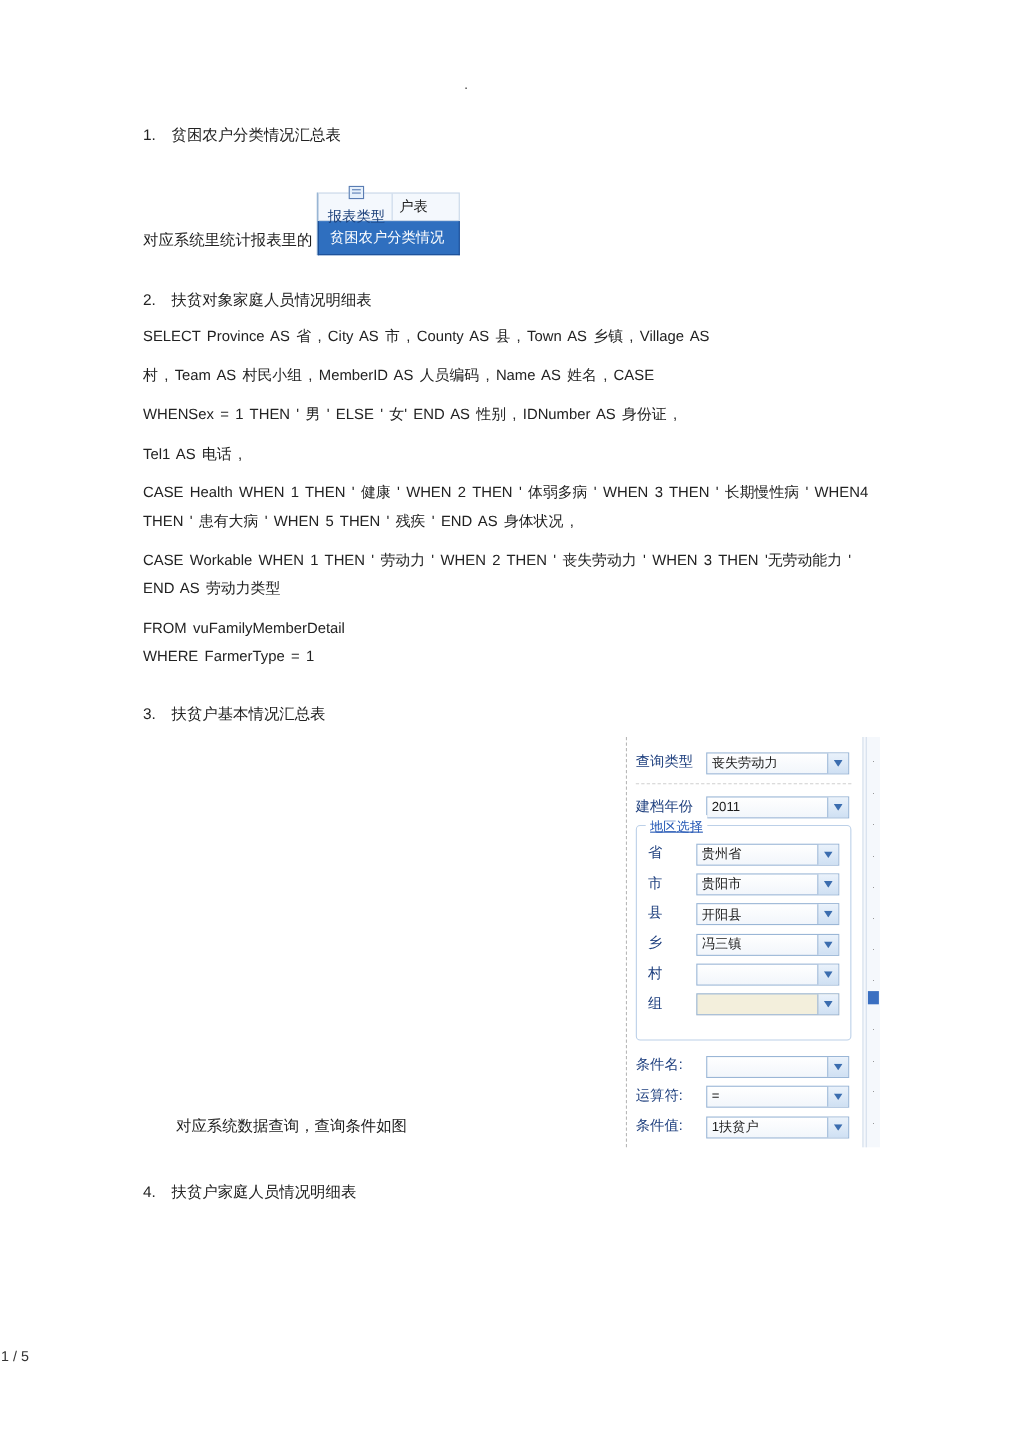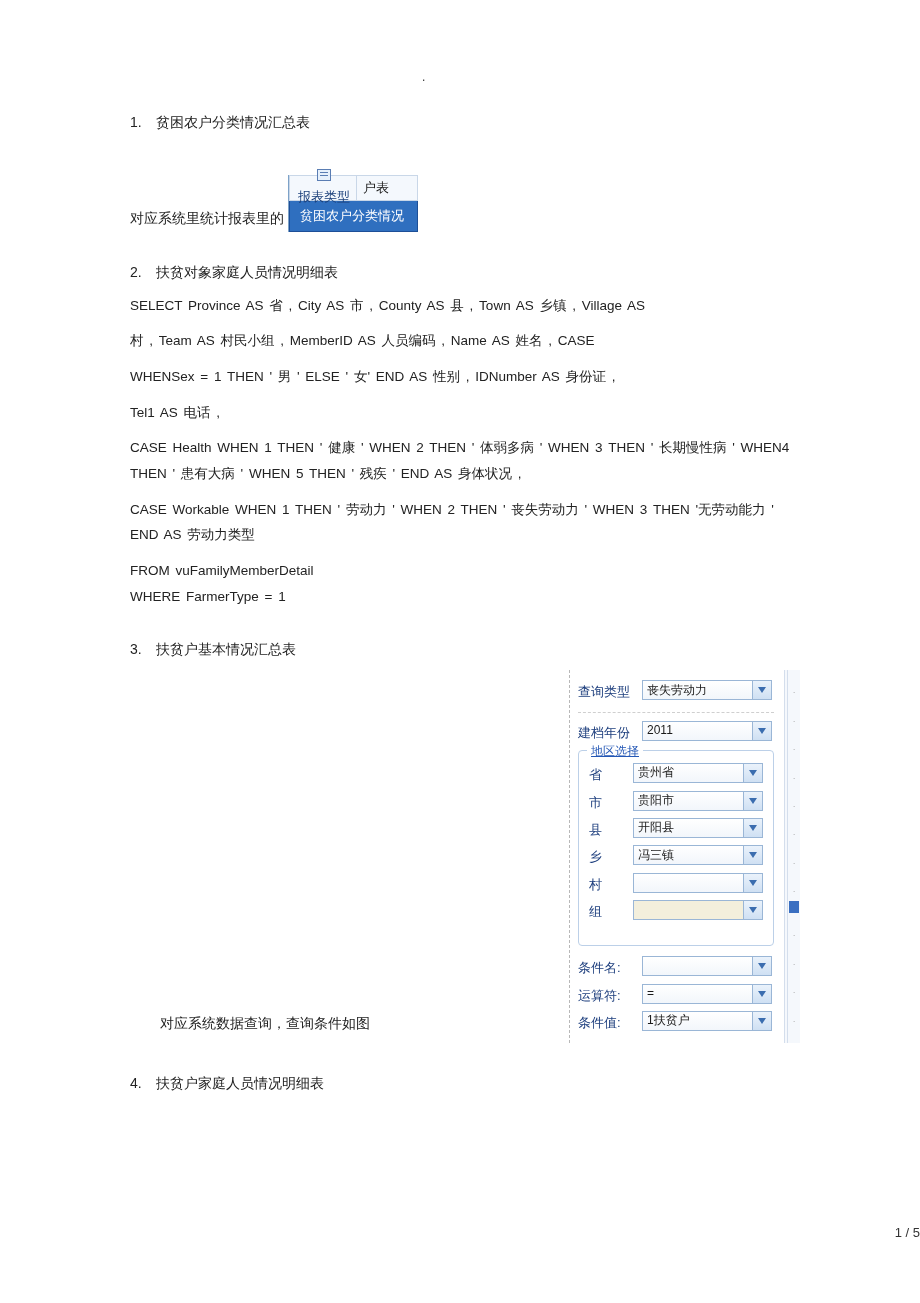--- a/index.html
+++ b/index.html
@@ -117,21 +117,21 @@
     width: 12px;
     align-self: stretch;
     position: relative;
     background: #f5f8fc;
   }
   .panel-right-rail .tick { font-size: 8px; color:#888; display:block; text-align:center; margin-top:14px; }
   .panel-right-rail .hl { background:#3a6fc1; height:12px; margin:4px 1px; }
 
   .prow {
     display: flex;
-    align-items: flex-start;
+    align-items: flex-end;
     margin: 4px 0;
     font-size: 13px;
   }
   .prow.top { border-bottom: 1px dashed #cfcfcf; padding-bottom: 8px; margin-bottom: 8px; }
   .prow .plbl { width: 64px; color: #1e3f7e; }
   .fieldset {
     border: 1px solid #bcd0e8;
     border-radius: 4px;
     padding: 8px 10px 18px 10px;
     margin: 6px 0 10px 0;
@@ -164,22 +164,22 @@
   .sel .arrow {
     width: 18px; height: 100%;
     border-left: 1px solid #9ab6d6;
     background: linear-gradient(#eaf2fb,#cfe0f3);
     display: flex; align-items: center; justify-content: center;
   }
   .sel .arrow svg { width: 8px; height: 6px; }
   .page-num {
     position: absolute;
     bottom: 20px;
-    left: 14px; right: 0;
-    text-align: right;
+    left: 1px; right: 0;
+    text-align: left;
     font-size: 13px;
     color: #333;
   }
 </style>
 </head>
 <body>
 
 <div class="page">
   <div class="dot-top">.</div>
 

